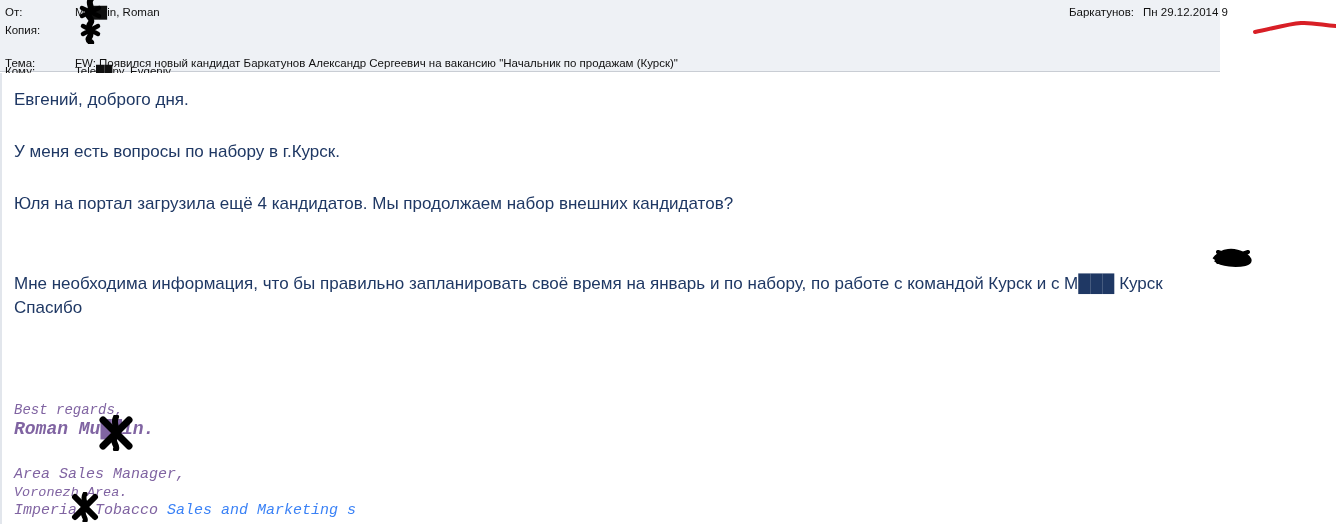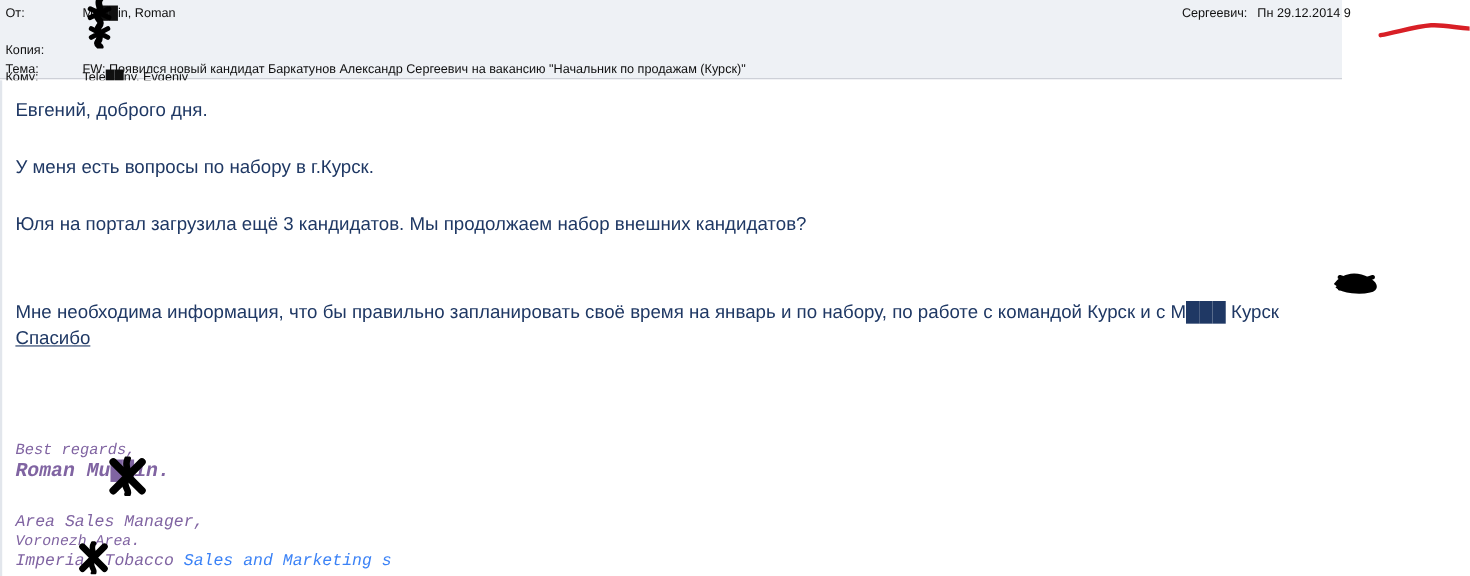--- a/index.html
+++ b/index.html
@@ -39,21 +39,21 @@
     left: 0;
     width: 100%;
     height: 17px;
     line-height: 17px;
     font-size: 11.5px;
     color: #101010;
     white-space: nowrap;
   }
   .hdr-row.r1 { top: 4px; }
   .hdr-row.r2 { top: 21px; margin-top: 42px; }
-  .hdr-row.r3 { top: 38px; padding-left: 26px; }
+  .hdr-row.r3 { top: 22px; padding-left: 26px; }
   .hdr-row.r4 { top: 55px; }
 
   .hdr-label {
     position: absolute;
     left: 5px;
     top: 0;
     font-size: 11.5px;
     color: #101010;
   }
   .hdr-value {
@@ -139,21 +139,21 @@
     font-size: 17px;
     line-height: 21px;
     color: #1f3864;
     white-space: nowrap;
     font-family: "Liberation Sans", sans-serif;
   }
   .p1 { top: 16px; }
   .p2 { top: 68px; }
   .p3 { top: 120px; }
   .p4 { top: 172px; margin-top: 28px; }
-  .p5 { top: 224px; text-decoration: underline; }
+  .p5 { top: 224px; }
 
   
   .sig {
     position: absolute;
     left: 12px;
     color: #8064a2;
     font-style: italic;
     font-family: Liberation Mono, monospace;
     white-space: nowrap;
   }
@@ -190,21 +190,21 @@
 </head>
 <body>
 
 <div id="app">
 
   <div class="msg-header">
 
     <div class="hdr-row r1">
       <span class="hdr-label">От:</span>
       <span class="hdr-value">Mu██in, Roman</span>
-      <span class="hdr-sent-label">Сергеевич:</span>
+      <span class="hdr-sent-label">Баркатунов:</span>
       <span class="hdr-sent-value">Пн 29.12.2014 9</span>
     </div>
 
     <div class="hdr-row r2">
       <span class="hdr-label">Кому:</span>
       <span class="hdr-value">Tele██ny, Evgeniy</span>
     </div>
 
     <div class="hdr-row r3">
       <span class="hdr-label">Копия:</span>
@@ -223,21 +223,21 @@
 
     <svg class="red-mark" viewBox="0 0 90 20">
       <path d="M2 12 C18 9, 34 4, 48 3 C62 2, 76 7, 89 6" stroke="#d81f26" stroke-width="4" fill="none" stroke-linecap="round"></path>
     </svg>
   </div>
 
   <div class="msg-body">
 
     <div class="para p1">Евгений, доброго дня.</div>
     <div class="para p2">У меня есть вопросы по набору в г.Курск.</div>
-    <div class="para p3">Юля на портал загрузила ещё 3 кандидатов.  Мы продолжаем набор внешних кандидатов?</div>
+    <div class="para p3">Юля на портал загрузила ещё 4 кандидатов.  Мы продолжаем набор внешних кандидатов?</div>
     <div class="para p4">Мне необходима информация, что бы правильно запланировать своё время на январь и по набору, по работе с командой Курск и с М███ Курск</div>
     <div class="para p5">Спасибо</div>
 
     <div class="sig sig-greeting">Best regards,</div>
     <div class="sig sig-name">Roman Mu██in.</div>
     <div class="sig sig-role">Area Sales Manager,</div>
     <div class="sig sig-area">Voronezh Area.</div>
     <div class="sig sig-company"><span>Imperial Tobacco</span><span class="fade-tail"> Sales and Marketing s</span></div>
 
   </div>

